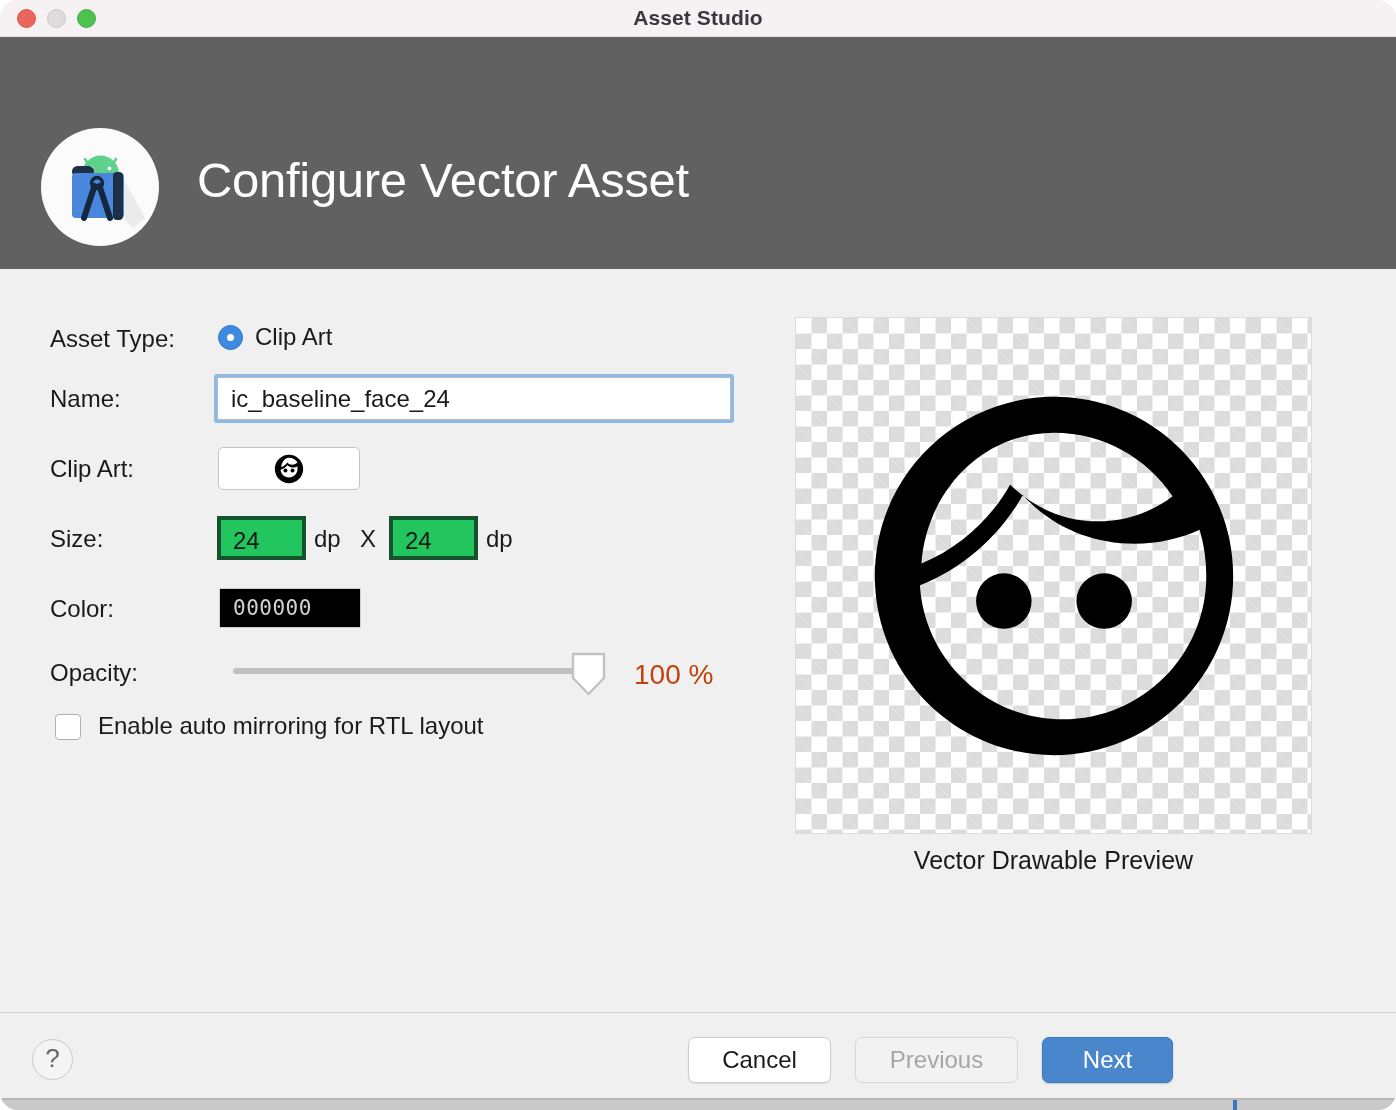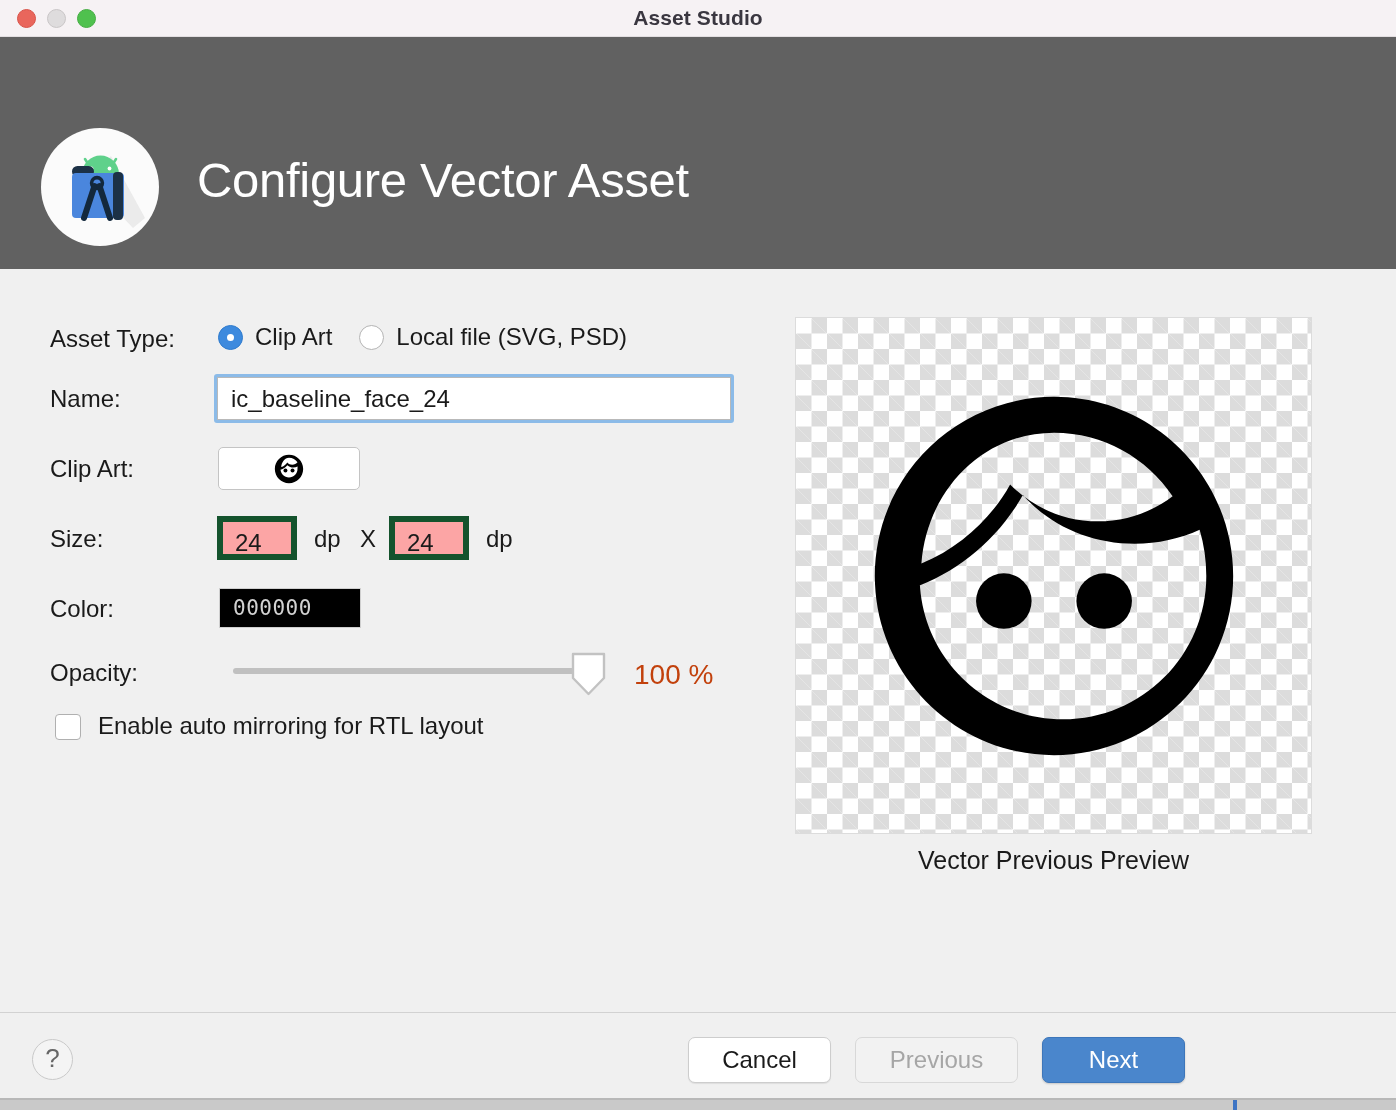--- a/index.html
+++ b/index.html
@@ -14,20 +14,21 @@
     overflow: hidden;
     -webkit-font-smoothing: antialiased;
   }
 
   #window {
     position: relative;
     width: 1396px;
     height: 1110px;
     background: #f0f0f0;
     overflow: hidden;
+    border-radius: 18px;
   }
 
   
   #titlebar {
     position: absolute;
     left: 0; top: 0;
     width: 1396px; height: 37px;
     background: #f6f2f4;
     border-bottom: 1px solid #e3dfe1;
     box-sizing: border-box;
@@ -164,23 +165,23 @@
     box-sizing: border-box;
     display: flex;
     align-items: center;
     justify-content: center;
   }
 
   
   #lbl-size { left: 50px; top: 525px; }
   .num-field {
     position: absolute;
-    width: 80px; height: 44px;
-    background: #fca5a5;
-    border: 6px solid #14532d;
+    width: 89px; height: 44px;
+    background: #22c55e;
+    border: 4px solid #14532d;
     box-sizing: border-box;
   }
   #size-w { left: 217px; top: 516px; }
   #size-h { left: 389px; top: 516px; }
   .num-value {
     position: absolute;
     left: 12px; top: 0;
     line-height: 42px;
     font-size: 24px;
     color: #1a1a1a;
@@ -333,21 +334,21 @@
     color: #1a1a1a;
     box-shadow: 0 1px 1px rgba(0,0,0,0.08);
   }
   #btn-previous {
     left: 855px; width: 163px;
     background: #f2f2f2;
     border: 1px solid #d8d8d8;
     color: #a6a6a6;
   }
   #btn-next {
-    left: 1042px; width: 143px;
+    left: 1042px; width: 131px;
     background: #4a86cc;
     border: 1px solid #3d76ba;
     color: #ffffff;
     box-shadow: 0 1px 2px rgba(0,0,0,0.18);
   }
   #btn-finish {
     left: 1209px; width: 145px;
     background: #f2f2f2;
     border: 1px solid #d8d8d8;
     color: #a6a6a6;
@@ -421,24 +422,20 @@
   </div>
 
   <div id="content"></div>
 
   <div class="row-label" id="lbl-asset-type">Asset Type:</div>
   <div class="radio-group">
     <div class="radio-opt">
       <div class="radio on"></div>
       <div class="radio-label">Clip Art</div>
     </div>
-    <div class="radio-opt">
-      <div class="radio off"></div>
-      <div class="radio-label">Local file (SVG, PSD)</div>
-    </div>
   </div>
 
   <div class="row-label" id="lbl-name">Name:</div>
   <div id="name-field-wrap">
     <div id="name-field-inner">
       <div id="name-value" title="ic_baseline_face_24">ic_baseline_face_24</div>
     </div>
   </div>
 
   <div class="row-label" id="lbl-clipart">Clip Art:</div>
@@ -478,21 +475,21 @@
     <div id="rtl-label">Enable auto mirroring for RTL layout</div>
   </div>
 
   <div id="preview-box">
     <svg id="preview-icon" viewBox="0 0 24 24">
       <path fill="#000000" d="M12 2C6.48 2 2 6.48 2 12s4.48 10 10 10 10-4.48 10-10S17.52 2 12 2zm0 2c2.77 0 5.19 1.41 6.62 3.55-1.16.88-2.6 1.4-4.17 1.4-1.93 0-3.65-.79-4.9-2.06C8.63 8.6 6.84 10.4 4.6 11.3 4.9 7.2 8.07 4 12 4zM4.06 12.7c2.64-.93 4.84-2.8 6.2-5.22C11.8 9.2 14.04 10.2 16.5 10.2c1.3 0 2.53-.28 3.63-.78.24.82.37 1.68.37 2.58 0 4.42-3.58 8-8 8s-8-3.58-8-8c0-.44.04-.87.1-1.3z"></path>
       <circle fill="#000000" cx="9.2" cy="13.4" r="1.55"></circle>
       <circle fill="#000000" cx="14.8" cy="13.4" r="1.55"></circle>
     </svg>
   </div>
-  <div id="preview-caption">Vector Previous Preview</div>
+  <div id="preview-caption">Vector Drawable Preview</div>
 
   <div id="footer-sep"></div>
   <div id="footer"></div>
   <div id="help-button">?</div>
   <div class="btn" id="btn-cancel">Cancel</div>
   <div class="btn" id="btn-previous">Previous</div>
   <div class="btn" id="btn-next">Next</div>
 
   <div id="win-bottom"></div>
   <div id="win-bottom-line"></div>

